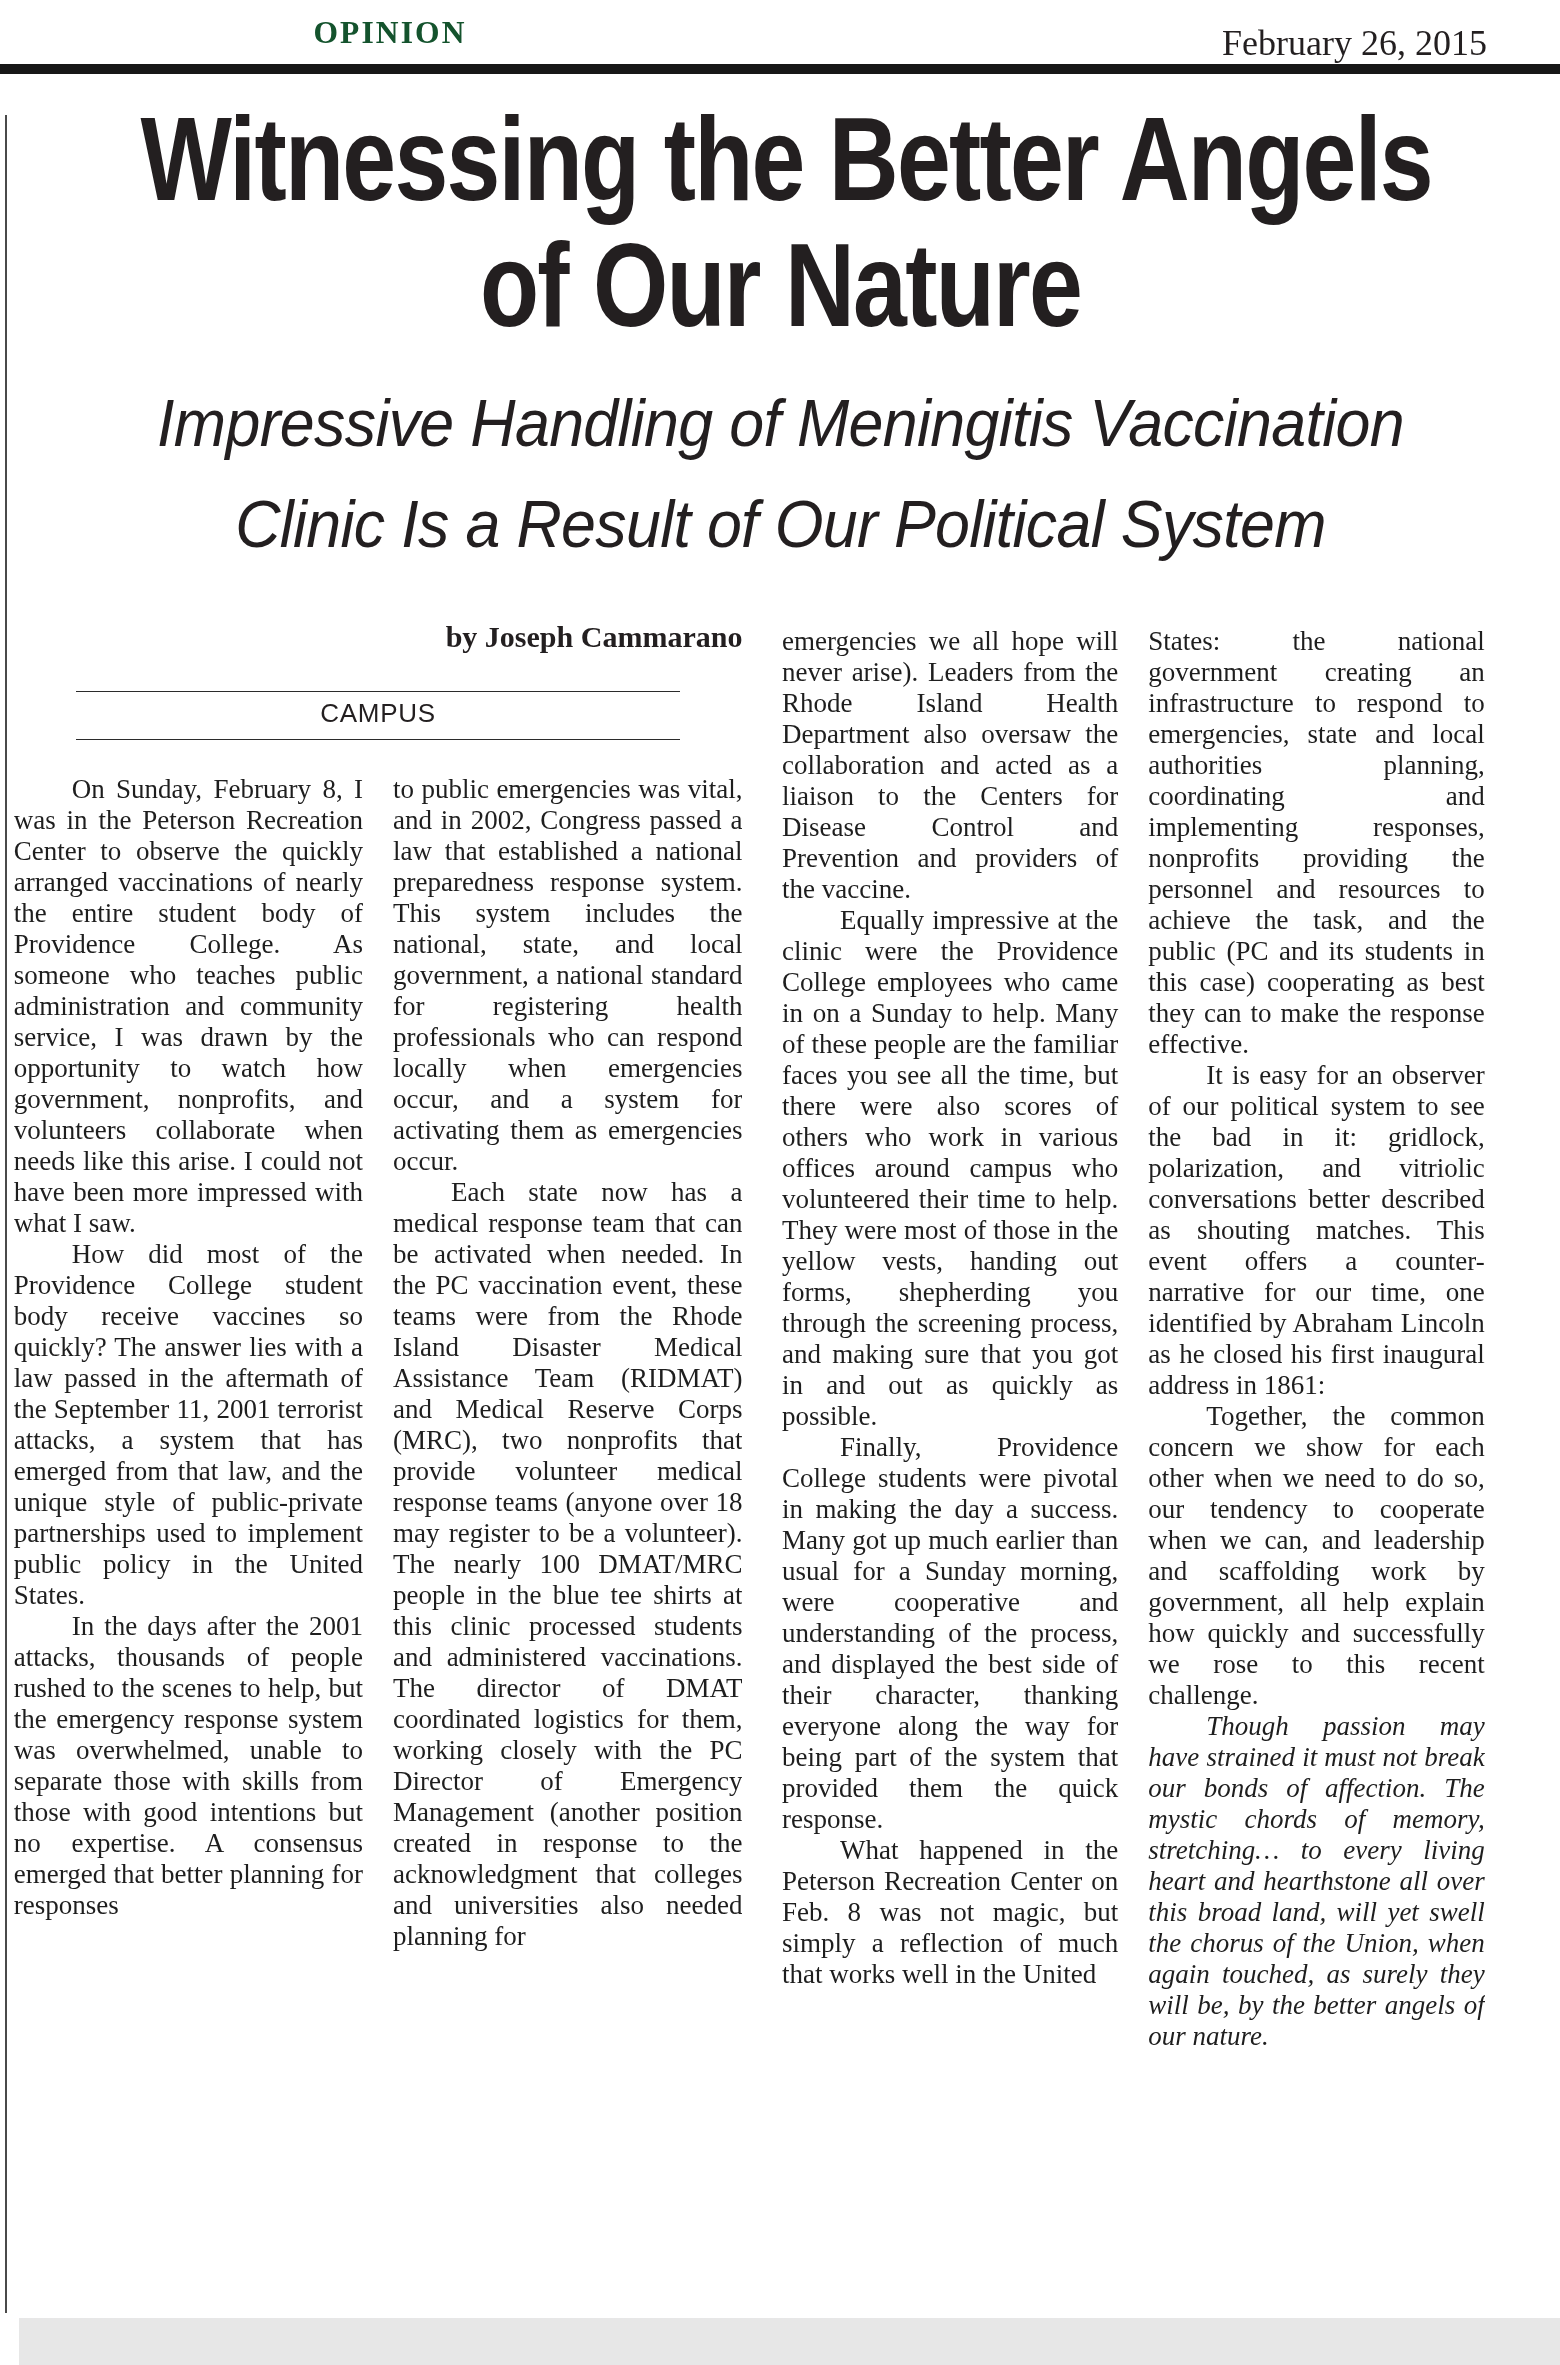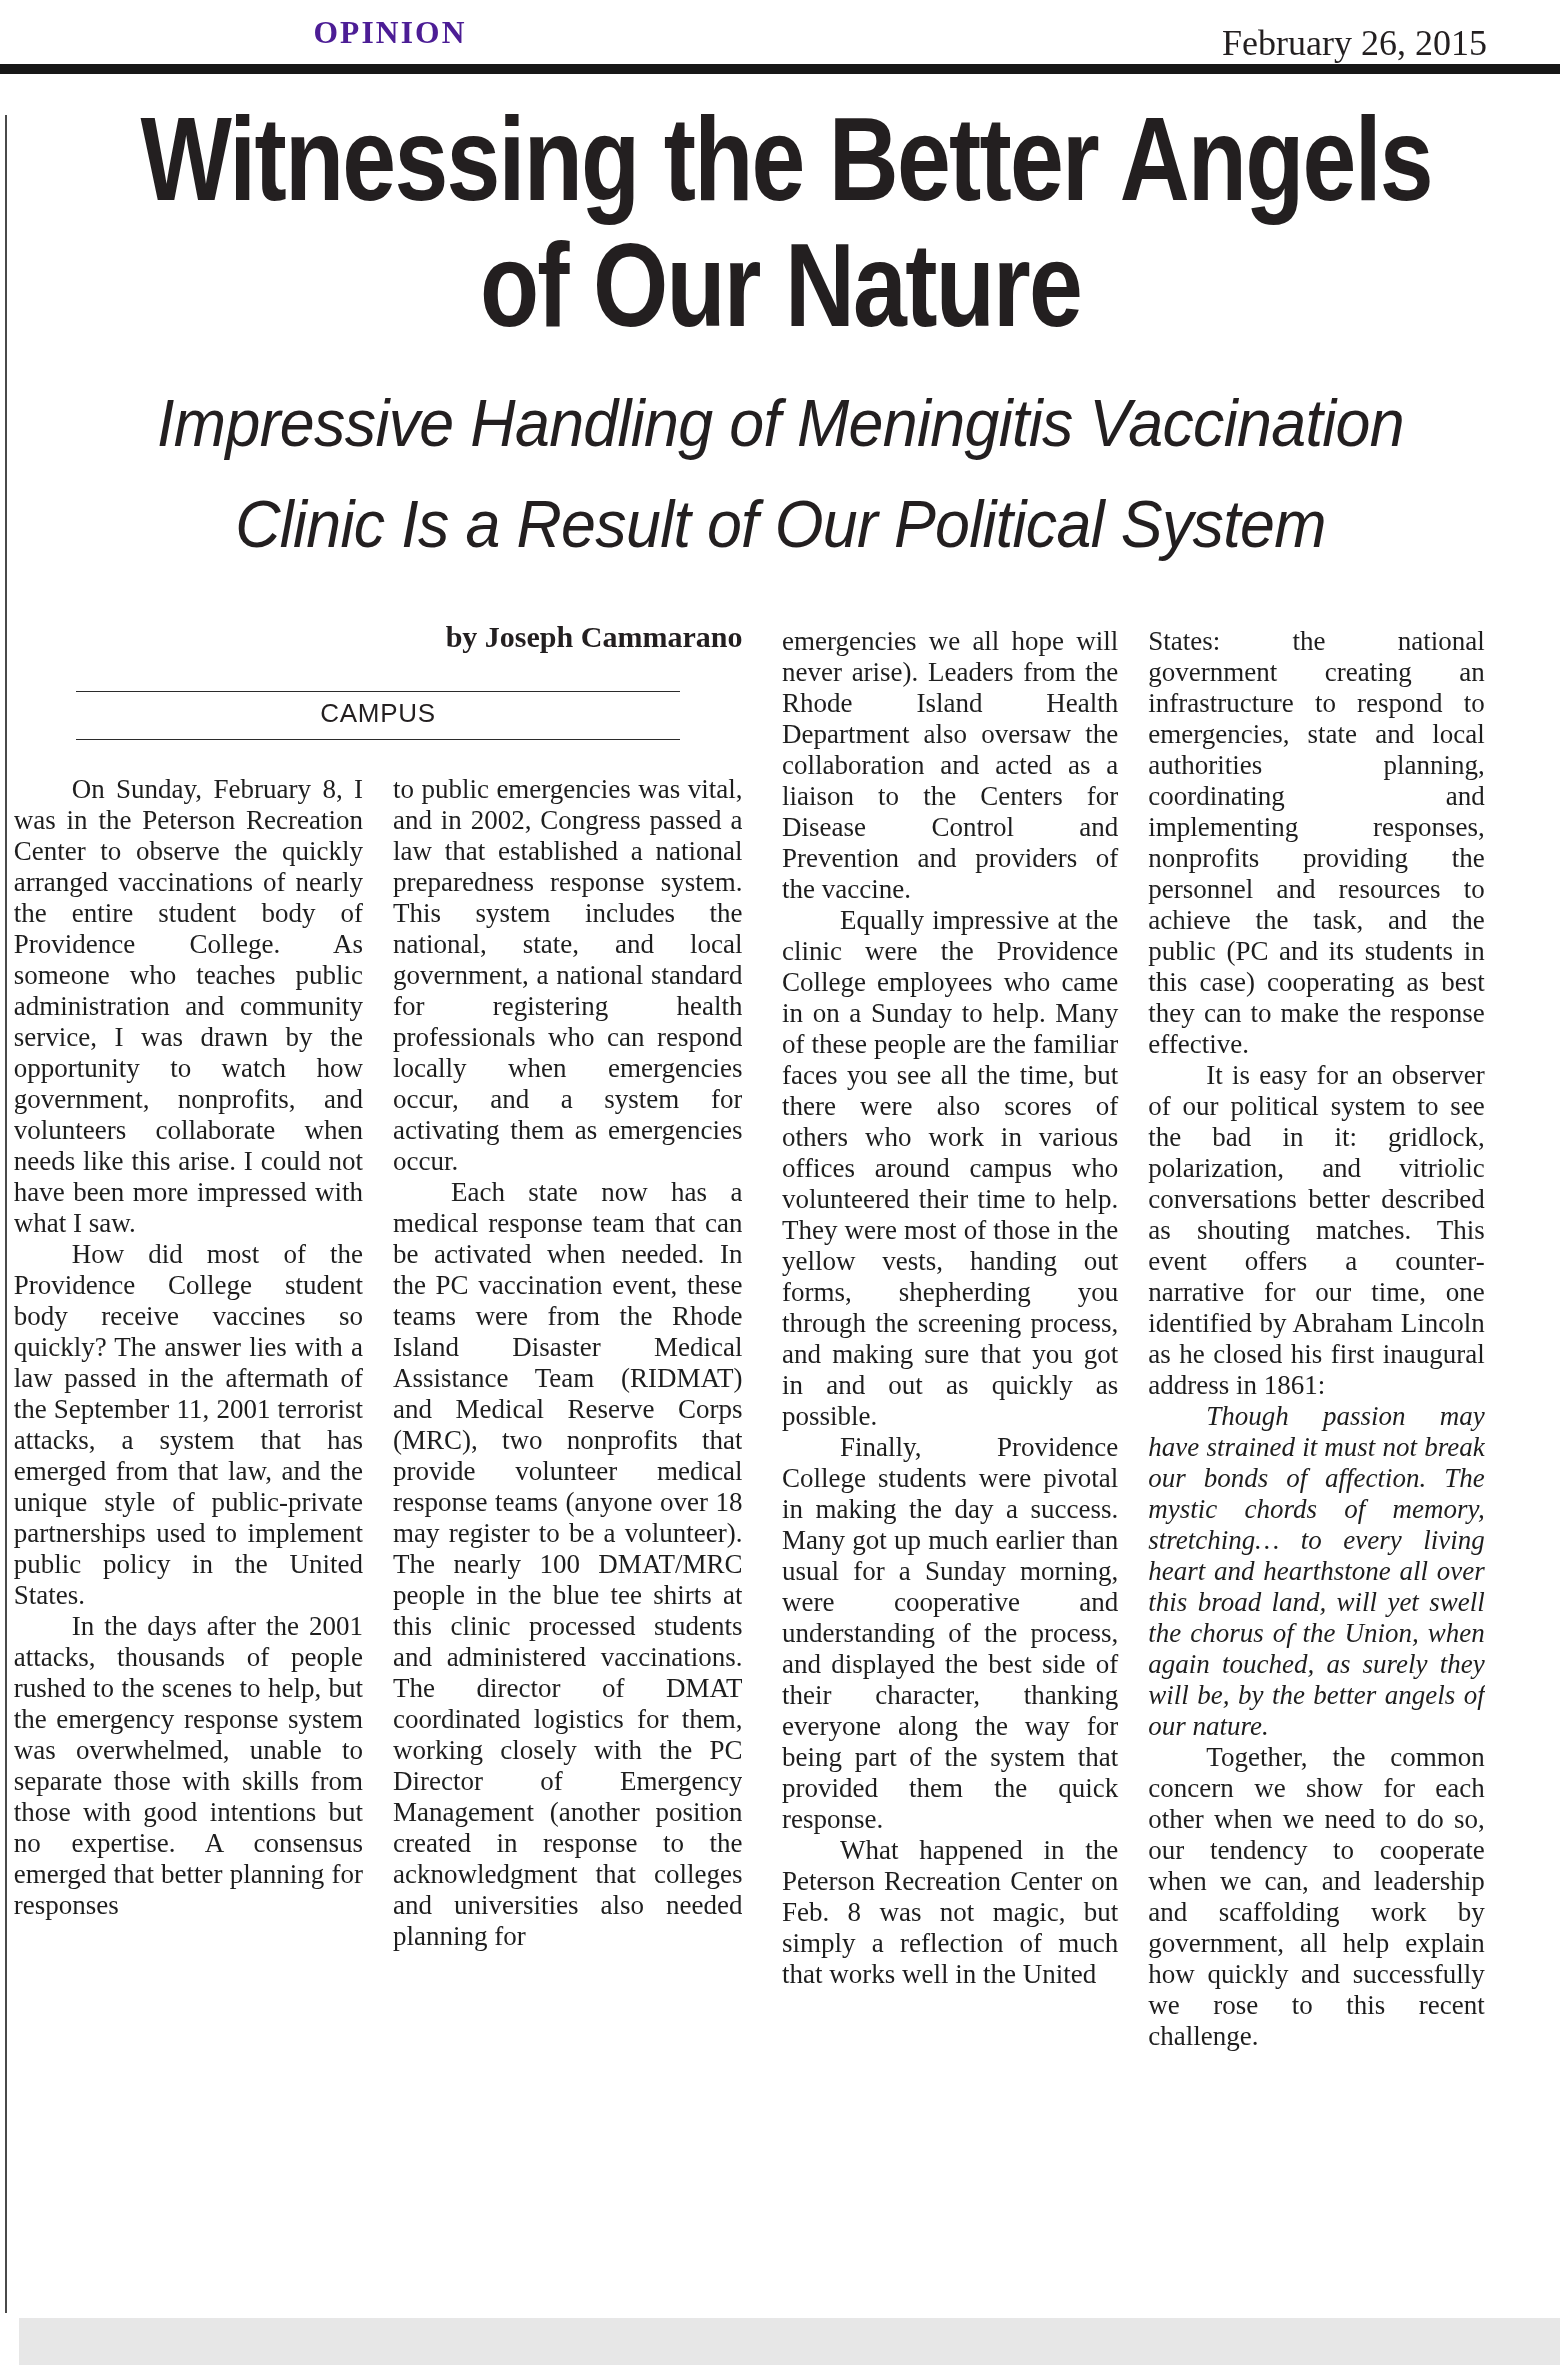--- a/index.html
+++ b/index.html
@@ -15,21 +15,21 @@
 
   
   .masthead-section {
     position: absolute;
     top: 15px; left: 0;
     width: 780px;
     text-align: center;
     font-size: 31.5px;
     font-weight: bold;
     letter-spacing: 2.1px;
-    color: #4c1d95;
+    color: #14532d;
   }
   .masthead-date {
     position: absolute;
     top: 22px; right: 74px;
     font-size: 36px;
     color: #231f20;
   }
   .top-bar {
     position: absolute;
     top: 64px; left: 0; right: 0;
@@ -181,22 +181,22 @@
       <div class="cols">
         <div class="col">
             <p class="">emergencies we all hope will never arise). Leaders from the Rhode Island Health Department also oversaw the collaboration and acted as a liaison to the Centers for Disease Control and Prevention and providers of the vaccine.</p>
             <p class="indent ">Equally impressive at the clinic were the Providence College employees who came in on a Sunday to help. Many of these people are the familiar faces you see all the time, but there were also scores of others who work in various offices around campus who volunteered their time to help. They were most of those in the yellow vests, handing out forms, shepherding you through the screening process, and making sure that you got in and out as quickly as possible.</p>
             <p class="indent ">Finally, Providence College students were pivotal in making the day a success. Many got up much earlier than usual for a Sunday morning, were cooperative and understanding of the process, and displayed the best side of their character, thanking everyone along the way for being part of the system that provided them the quick response.</p>
             <p class="indent ">What happened in the Peterson Recreation Center on Feb. 8 was not magic, but simply a reflection of much that works well in the United</p>
           </div>
         <div class="col">
             <p class="">States: the national government creating an infrastructure to respond to emergencies, state and local authorities planning, coordinating and implementing responses, nonprofits providing the personnel and resources to achieve the task, and the public (PC and its students in this case) cooperating as best they can to make the response effective.</p>
             <p class="indent ">It is easy for an observer of our political system to see the bad in it: gridlock, polarization, and vitriolic conversations better described as shouting matches. This event offers a counter-narrative for our time, one identified by Abraham Lincoln as he closed his first inaugural address in 1861:</p>
+            <p class="indent ">Together, the common concern we show for each other when we need to do so, our tendency to cooperate when we can, and leadership and scaffolding work by government, all help explain how quickly and successfully we rose to this recent challenge.</p>
             <p class="indent italic">Though passion may have strained it must not break our bonds of affection. The mystic chords of memory, stretching… to every living heart and hearthstone all over this broad land, will yet swell the chorus of the Union, when again touched, as surely they will be, by the better angels of our nature.</p>
-            <p class="indent ">Together, the common concern we show for each other when we need to do so, our tendency to cooperate when we can, and leadership and scaffolding work by government, all help explain how quickly and successfully we rose to this recent challenge.</p>
           </div>
       </div>
     </div>
 
   </div>
 
   <div class="footer-strip"></div>
 
 </div>
 

